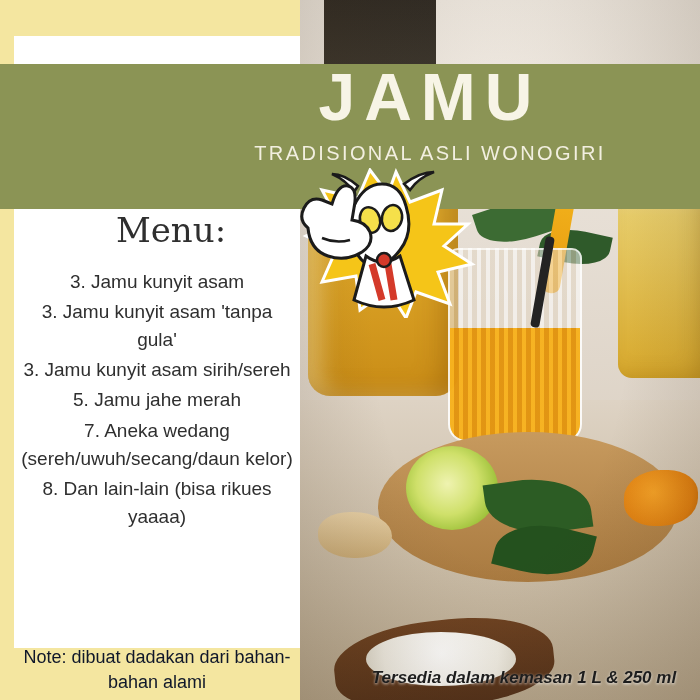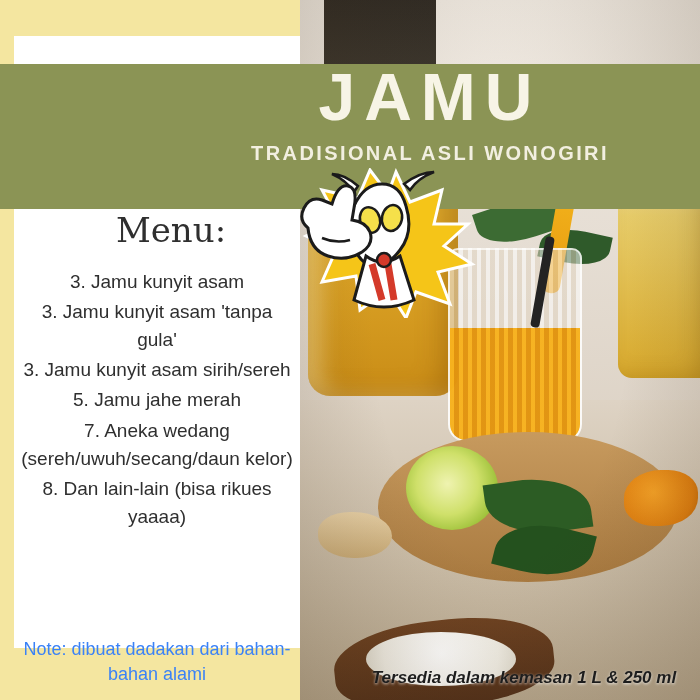--- a/index.html
+++ b/index.html
@@ -236,21 +236,20 @@
     line-height: 1;
     margin-left: 160px;
     color: #f7f4e6;
   }
   .banner-sub {
     font-size: 20px;
     letter-spacing: 2.4px;
     margin-top: 12px;
     margin-left: 160px;
     color: #f2efe0;
-    font-weight: bold;
   }
 
   
   .menu-col {
     position: absolute;
     left: 14px;
     top: 196px;
     width: 286px;
     text-align: center;
     color: #2f2f2f;
@@ -271,26 +270,26 @@
   }
   .menu-list li {
     margin-bottom: 2px;
     padding: 0 6px;
   }
 
   
   .note {
     position: absolute;
     left: 14px;
-    bottom: 14px;
+    bottom: 6px;
     width: 286px;
     text-align: center;
     font-size: 18px;
     line-height: 1.35;
-    color: #3b82f6;
+    color: #0f172a;
   }
 
   
   .caption {
     position: absolute;
     left: 300px;
     bottom: 12px;
     width: 400px;
     text-align: center;
     font-size: 17px;

